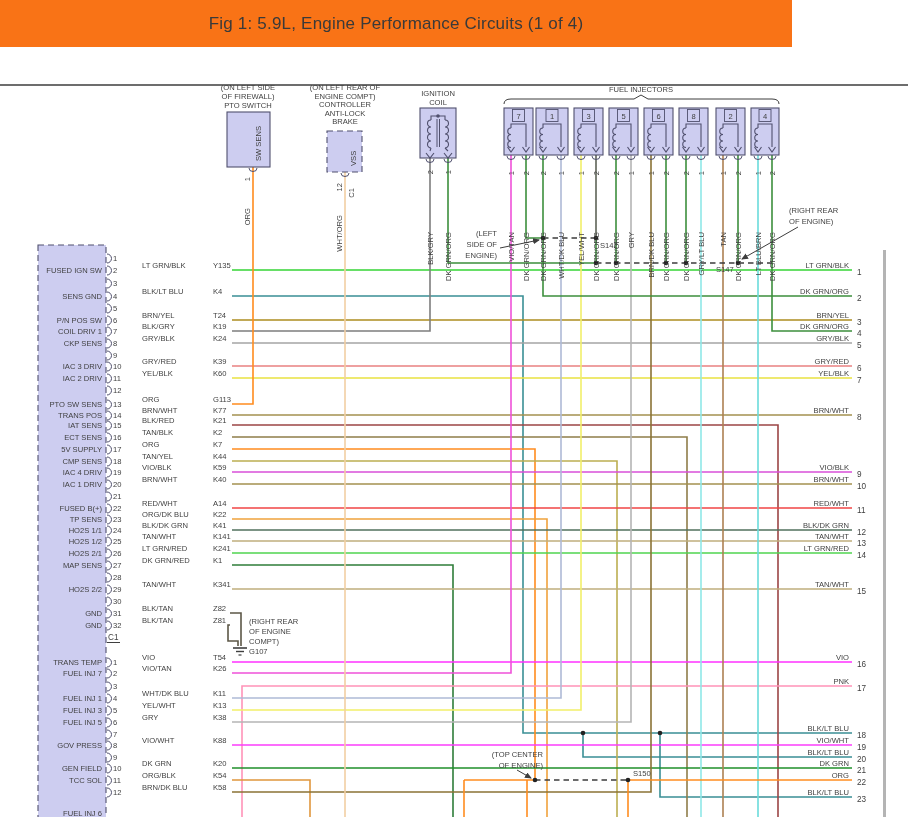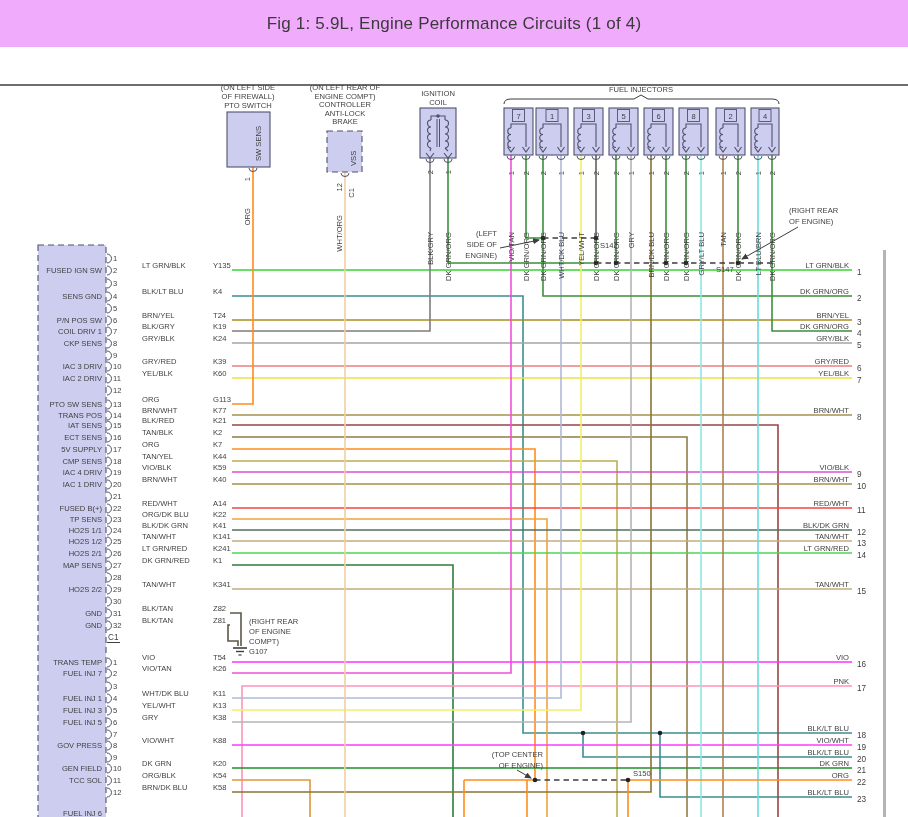--- a/index.html
+++ b/index.html
@@ -1,18 +1,18 @@
 <!DOCTYPE html>
 <html><head>
 <meta charset="utf-8">
 <style>
   html,body{margin:0;padding:0;background:#fff;}
   #stage{position:relative;width:908px;height:817px;background:#fff;overflow:hidden;
          font-family:"Liberation Sans",sans-serif;}
-  .titlebar{position:absolute;left:0;top:0;width:908px;height:47px;background:#f0abfc;
+  .titlebar{position:absolute;left:0;top:0;width:792px;height:47px;background:#f97316;
             display:flex;align-items:center;justify-content:center;}
   .titlebar span{font-size:17px;color:#3a3a3a;letter-spacing:.2px;}
   svg{position:absolute;left:0;top:0;}
   text{font-family:"Liberation Sans",sans-serif;fill:#3f3f3f;}
   .t7{font-size:7.6px;}
   .t8{font-size:8.2px;}
   .end{text-anchor:end;}
   .mid{text-anchor:middle;}
   .comp{fill:#cdcdf0;stroke:#50506e;stroke-width:1.1;}
   .compd{fill:#cdcdf0;stroke:#50506e;stroke-width:1.1;stroke-dasharray:6 4;}

